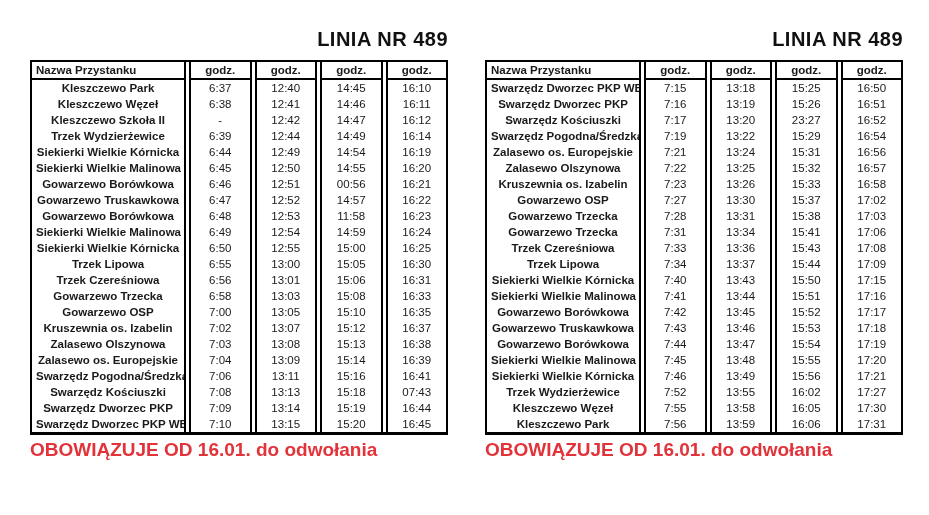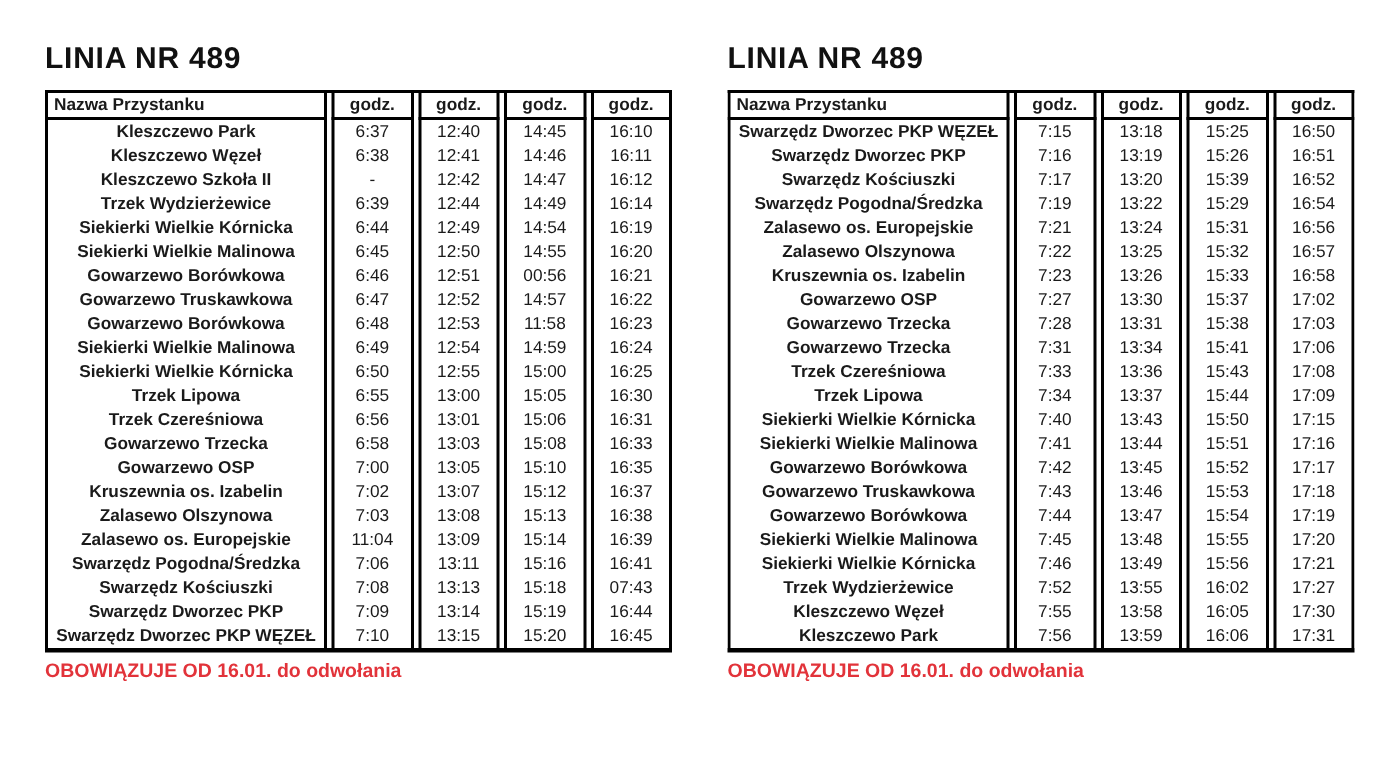--- a/index.html
+++ b/index.html
@@ -12,21 +12,21 @@
   }
   .page {
     display: flex;
     gap: 37px;
     padding: 28px 0 0 30px;
   }
   .board { width: 418px; flex: 0 0 418px; }
   .title {
     font-size: 20px;
     font-weight: bold;
-    text-align: left;
+    text-align: right;
     letter-spacing: 0.5px;
     margin-bottom: 9px;
     color: #111;
   }
   .tbl-wrap {
     border-top: 2px solid #000;
     border-bottom: 3px solid #000;
     overflow: hidden;
   }
   table {
@@ -40,27 +40,27 @@
     height: 16px;
     line-height: 14px;
     font-size: 11.5px;
     padding: 1px 4px;
     white-space: nowrap;
     overflow: hidden;
     border-left: 2px solid #000;
     border-right: 2px solid #000;
   }
   th { border-bottom: 2px solid #000; font-weight: bold; }
-  th.name { width: 188px; text-align: left; }
+  th.name { width: 156px; text-align: left; }
   td.name { font-weight: bold; text-align: center; }
   th.time, td.time { text-align: center; }
   td.time { font-weight: normal; }
   .validity {
     margin-top: 4px;
-    font-size: 13px;
+    font-size: 19px;
     font-weight: bold;
     color: var(--footer-red, #e2333a);
   }
 </style>
 </head>
 <body>
 
 <div class="page">
 
   <section class="board">
@@ -191,21 +191,21 @@
             </tr>
             <tr>
               <td class="name">Zalasewo Olszynowa</td>
               <td class="time">7:03</td>
               <td class="time">13:08</td>
               <td class="time">15:13</td>
               <td class="time">16:38</td>
             </tr>
             <tr>
               <td class="name">Zalasewo os. Europejskie</td>
-              <td class="time">11:04</td>
+              <td class="time">7:04</td>
               <td class="time">13:09</td>
               <td class="time">15:14</td>
               <td class="time">16:39</td>
             </tr>
             <tr>
               <td class="name">Swarzędz Pogodna/Średzka</td>
               <td class="time">7:06</td>
               <td class="time">13:11</td>
               <td class="time">15:16</td>
               <td class="time">16:41</td>
@@ -262,21 +262,21 @@
               <td class="name">Swarzędz Dworzec PKP</td>
               <td class="time">7:16</td>
               <td class="time">13:19</td>
               <td class="time">15:26</td>
               <td class="time">16:51</td>
             </tr>
             <tr>
               <td class="name">Swarzędz Kościuszki</td>
               <td class="time">7:17</td>
               <td class="time">13:20</td>
-              <td class="time">15:39</td>
+              <td class="time">23:27</td>
               <td class="time">16:52</td>
             </tr>
             <tr>
               <td class="name">Swarzędz Pogodna/Średzka</td>
               <td class="time">7:19</td>
               <td class="time">13:22</td>
               <td class="time">15:29</td>
               <td class="time">16:54</td>
             </tr>
             <tr>

